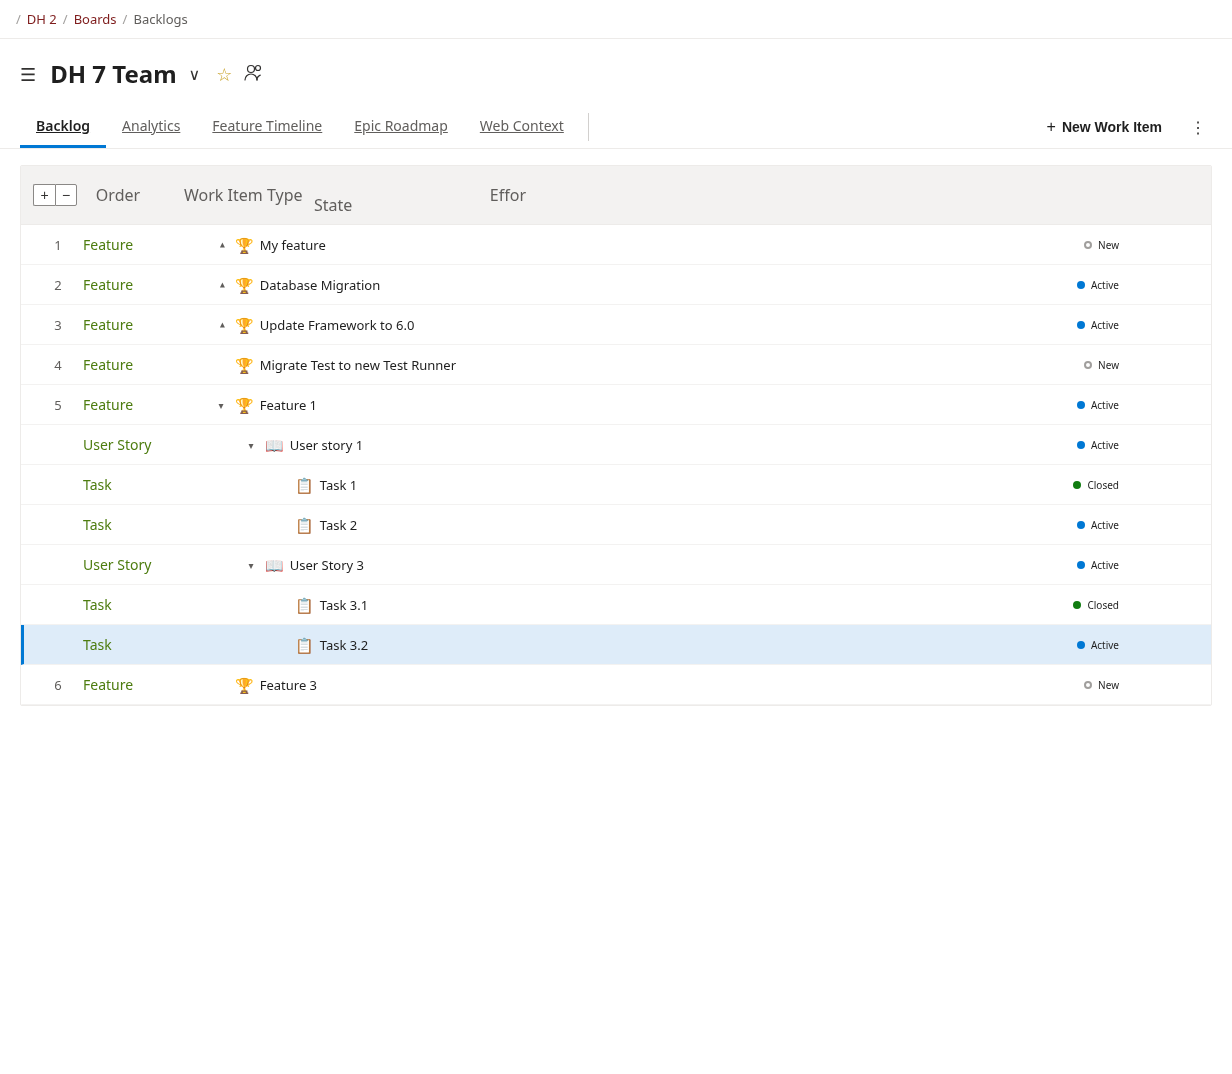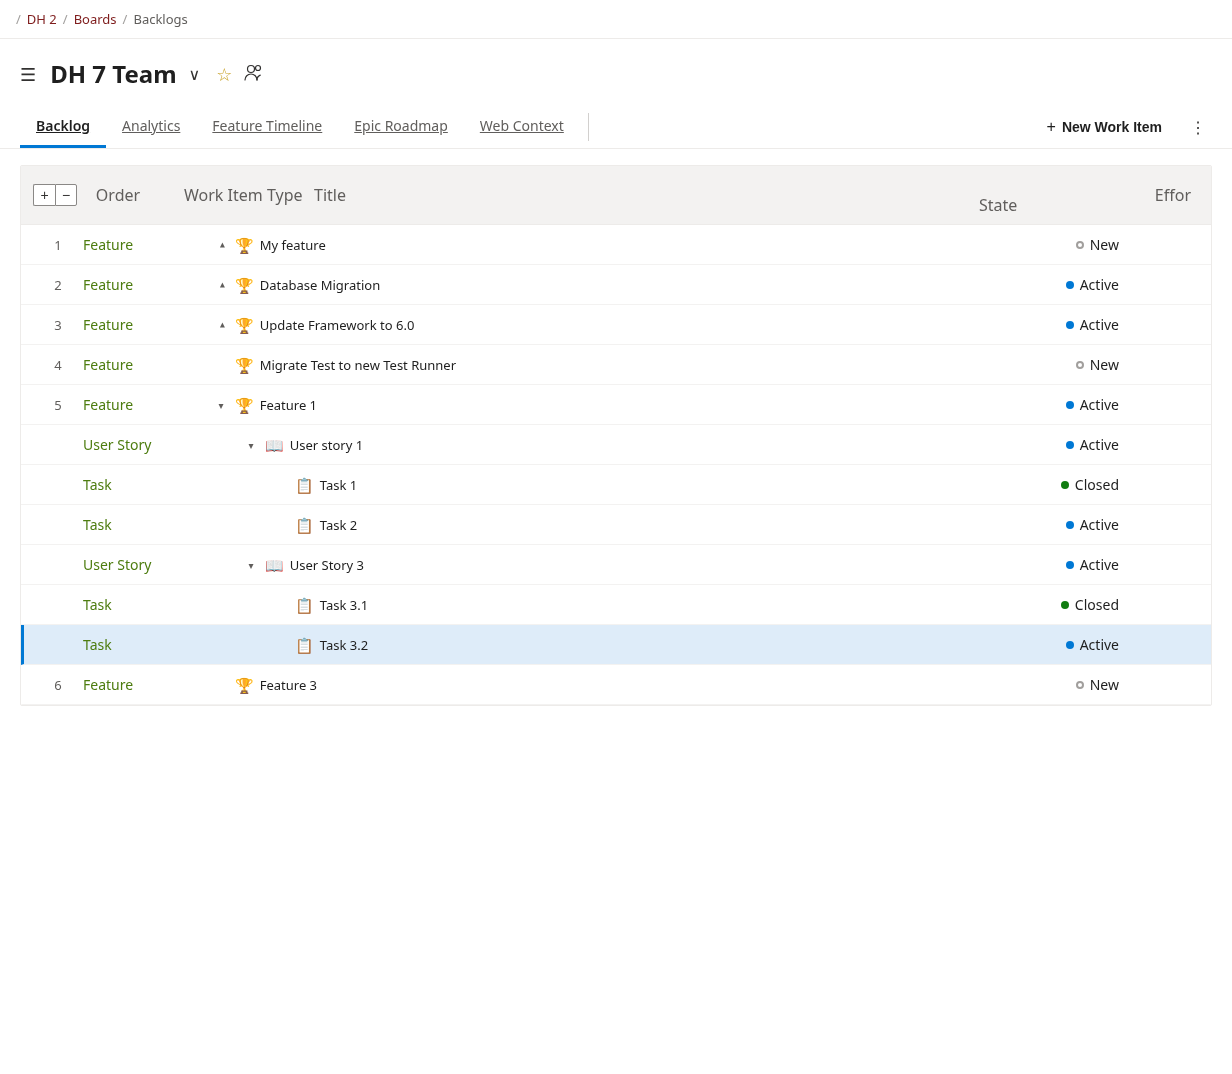--- a/index.html
+++ b/index.html
@@ -203,21 +203,21 @@
       font-size: 13px;
       color: #1f1f1f;
     }
     .row-state {
       width: 140px;
       text-align: right;
       display: flex;
       align-items: center;
       justify-content: flex-end;
       gap: 6px;
-      font-size: 14px;
+      font-size: 10px;
     }
     .row-effort {
       width: 80px;
       text-align: right;
       padding-right: 8px;
       font-size: 13px;
       color: #605e5c;
     }
 
     .state-dot {
@@ -295,21 +295,20 @@
 
 <div class="table-container">
 
   <div class="table-header">
     <div class="expand-collapse-btns">
       <button class="expand-btn">+</button>
       <button class="collapse-btn">−</button>
     </div>
     <div class="col-header col-order">Order</div>
     <div class="col-header col-type">Work Item Type</div>
-    <div class="col-header col-title">Title</div>
     <div class="col-header col-state">State</div>
     <div class="col-header col-effort">Effor</div>
   </div>
 
   <div class="table-body" id="table-body">
   <div class="table-row">
     <div class="row-order">1</div>
     <div class="row-type">Feature</div>
     <div class="row-title" style="padding-left:0px;">
       <span class="expand-arrow" style="transform: rotate(-90deg); display:inline-block;">▸</span>

